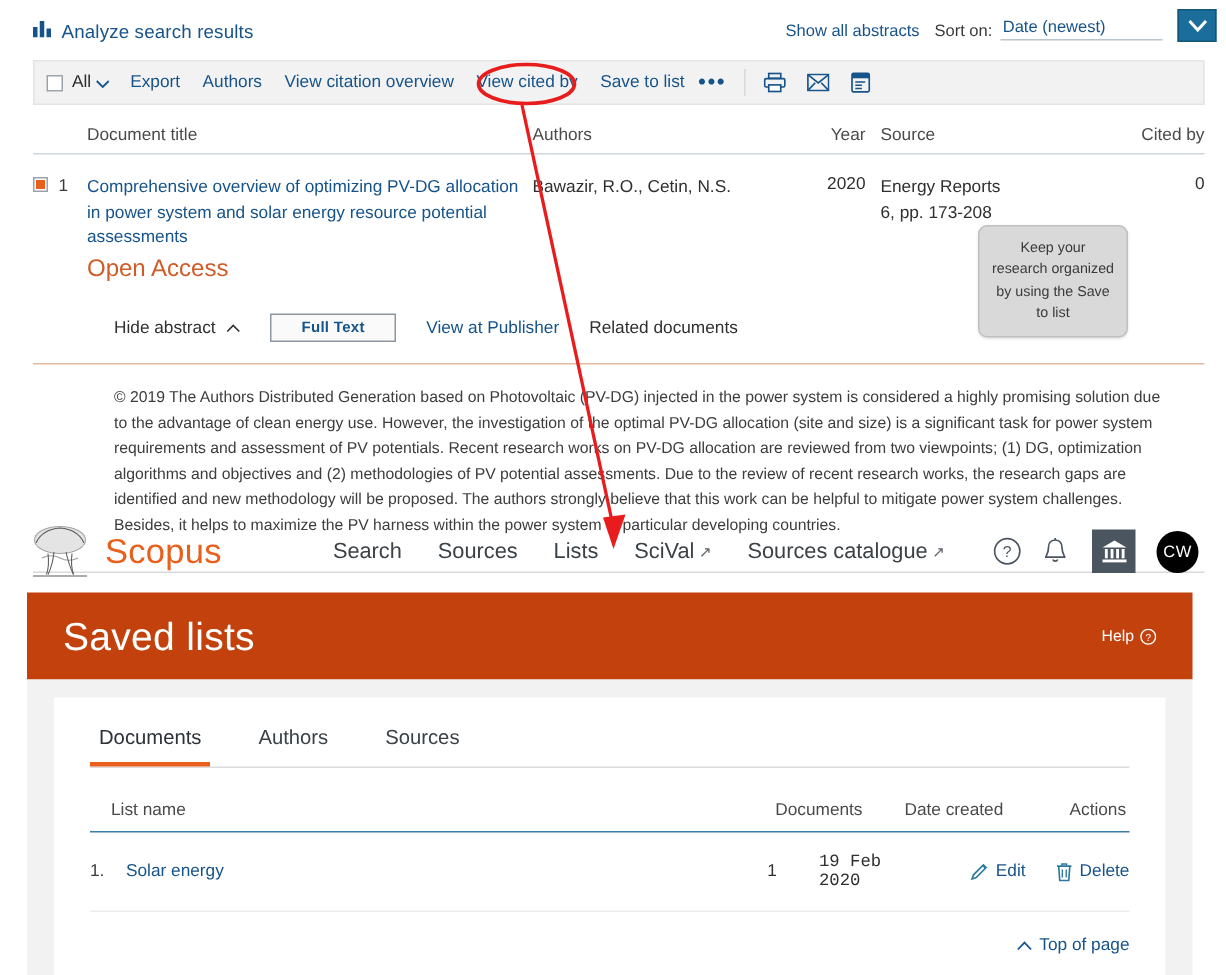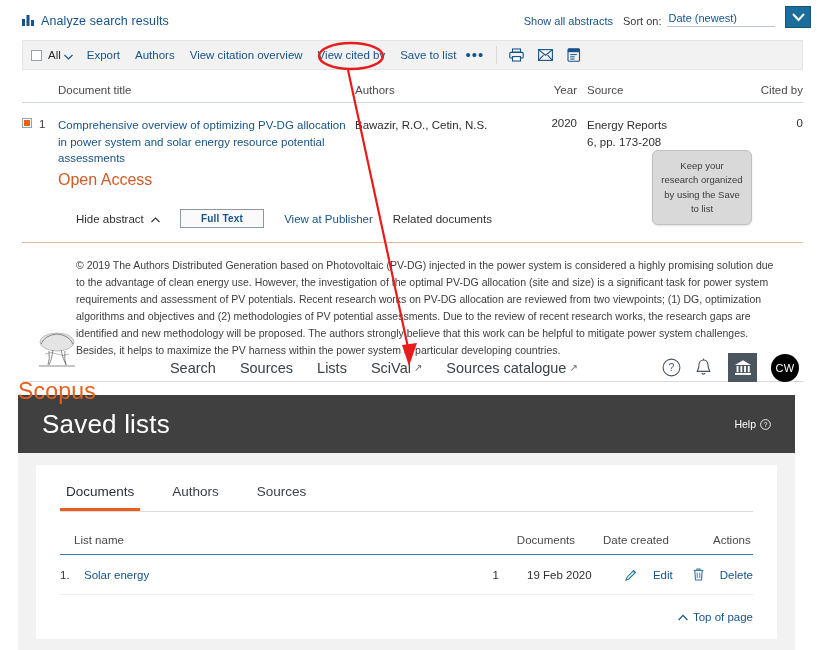--- a/index.html
+++ b/index.html
@@ -102,38 +102,38 @@
   }
   .abstract {
     margin: 0 0 0 54px; width:700px;
     font-size:10.5px; color:#3d3d3d; line-height:1.62; text-align:left;
   }
   .sec-divider { margin: 22px 18px 0 18px; border-top:1px solid #d9d9d9; }
 
   
   .scopus-page { position:absolute; left:0; top:340px; width:817px; }
   .scopus-head { height:55px; display:flex; align-items:center; padding: 0 18px; }
-  .logo-wrap { display:flex; align-items:center; gap:8px;flex-direction:column; }
+  .logo-wrap { display:flex; align-items:center; gap:8px; }
   .tree-ico { width:44px; height:40px; }
   .scopus-word { color:#e8601c; font-size:23px; letter-spacing:.2px; }
   .nav { display:flex; align-items:center; gap:24px; margin-left:74px; font-size:14.5px; color:#3a4248;}
   .nav .item { display:flex; align-items:center; gap:3px; }
   .ext { font-size:10px; color:#5a6268; }
   .head-right { margin-left:auto; display:flex; align-items:center; gap:14px; }
   .circ-ico { width:19px; height:19px; }
   .lib-btn { width:29px; height:29px; background:#4a5560; display:flex; align-items:center; justify-content:center;}
   .avatar {
     width:28px; height:28px; border-radius:50%; background:#000000;
     color:#fff; font-size:11px; display:flex; align-items:center; justify-content:center;
     letter-spacing:.3px;
   }
 
   
   .banner {
-    margin-left:18px; width:777px; height:58px; background:#404040;
+    margin-left:18px; width:777px; height:58px; background:#c2410c;
     display:flex; align-items:center; padding: 0 24px;
   }
   .banner h1 { margin:0; color:#fff; font-size:26px; font-weight:normal; letter-spacing:.2px;}
   .banner .help { margin-left:auto; color:#fff; font-size:10.5px; display:flex; align-items:center; gap:4px;}
 
   .content-bg { margin-left:18px; width:777px; background:#f2f2f2; padding: 12px 0 12px 0; }
   .card { margin: 0 18px 0 18px; background:#fff; padding: 14px 24px 16px 24px; min-height:170px;}
   .tabs { display:flex; gap:26px; border-bottom:1px solid #dcdcdc; }
   .tab { font-size:13.5px; color:#3a4248; padding: 5px 6px 9px 6px; }
   .tab.active { color:#2b3137; border-bottom:3px solid #e8601c; }
@@ -148,23 +148,23 @@
   .lh-act  { flex:1; padding-left:28px; }
 
   .lists-row {
     display:flex; align-items:center; font-size:11.5px; color:#2f2f2f;
     padding: 13px 0 13px 0; border-bottom:1px solid #ececec;
   }
   .lr-name { width:400px; display:flex; gap:10px; padding-left:0px;}
   .lr-idx { width:14px; color:#3a3a3a; }
   .lr-link { color:#16538a; }
   .lr-docs { width:115px; text-align:right; }
-  .lr-date { width:110px; padding-left:28px; }
+  .lr-date { width:110px; padding-left:28px;font-family:Liberation Mono, monospace; }
   .lr-act { flex:1; padding-left:28px; display:flex; align-items:center; gap:8px; }
-  .act-item { display:flex; align-items:center; gap:16px; color:#16538a; }
+  .act-item { display:flex; align-items:center; gap:5px; color:#16538a; }
 
   .top-of-page { display:flex; justify-content:flex-end; padding-top:16px; }
   .top-of-page span { color:#16538a; font-size:11.5px; display:flex; align-items:center; gap:5px;}
 
   
   .annot { position:absolute; left:0; top:0; width:817px; height:650px; pointer-events:none; }
 
   
   .tooltip {
     position:absolute; left:652px; top:150px; width:100px;

